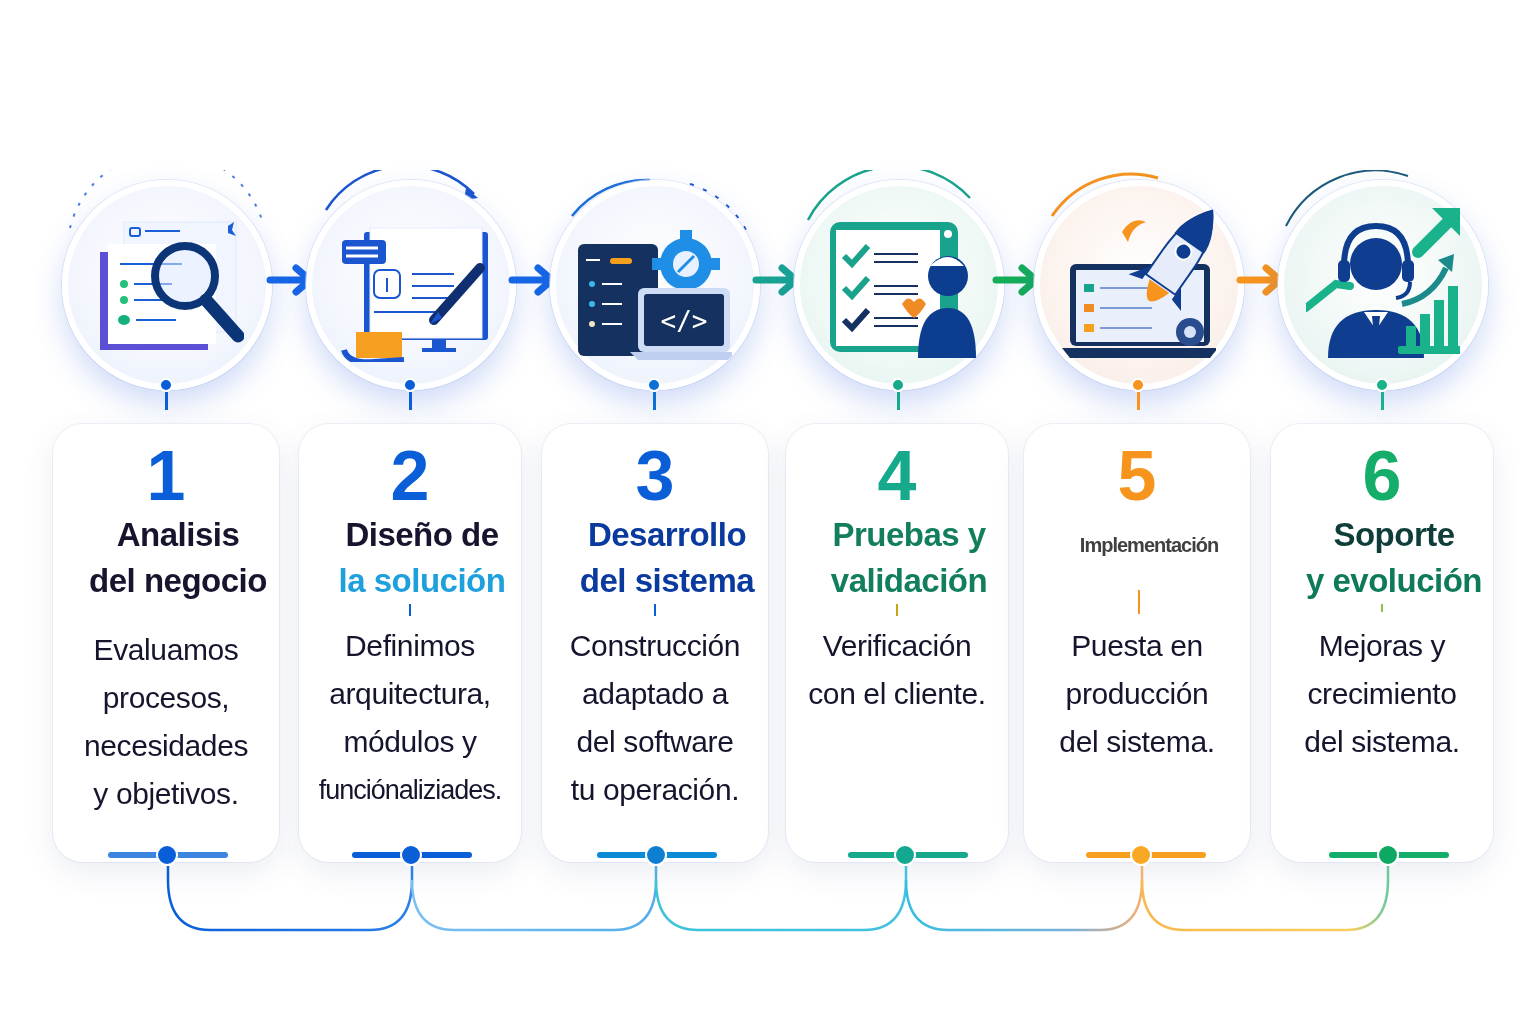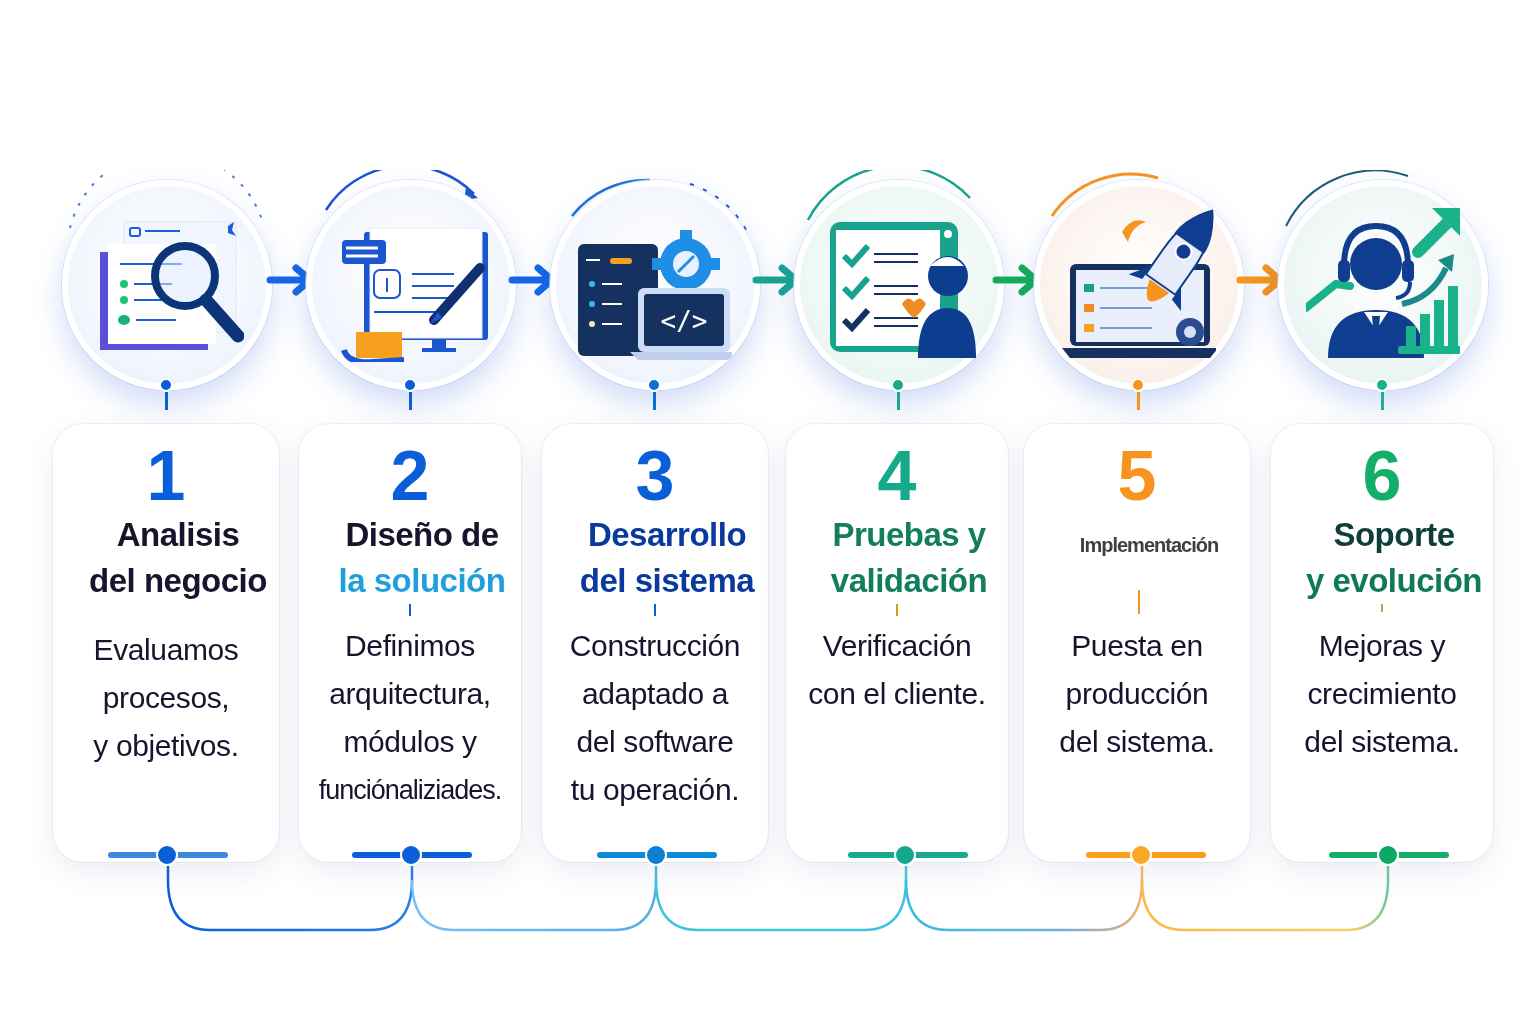--- a/index.html
+++ b/index.html
@@ -249,20 +249,21 @@
 
   <div class="card" style="left:53px;">
     <div class="num" style="color:#0a5fd8;">1</div>
     <div class="title" style="color:#17152e;">
       <span>Analisis</span>
       <span>del negocio</span>
     </div>
     <div class="desc" style="top:202px;">
       <span>Evaluamos</span>
       <span>procesos,</span>
+      <span>necesidades</span>
       <span>y objetivos.</span>
     </div>
     <div class="bar" style="background:#3d86e0;"></div>
     <div class="dot" style="background:#0a5fd8;"></div>
   </div>
 
   <div class="card" style="left:299px; width:222px;">
     <div class="num" style="color:#0a5fd8;">2</div>
     <div class="title">
       <span style="color:#17152e;">Diseño de</span>

